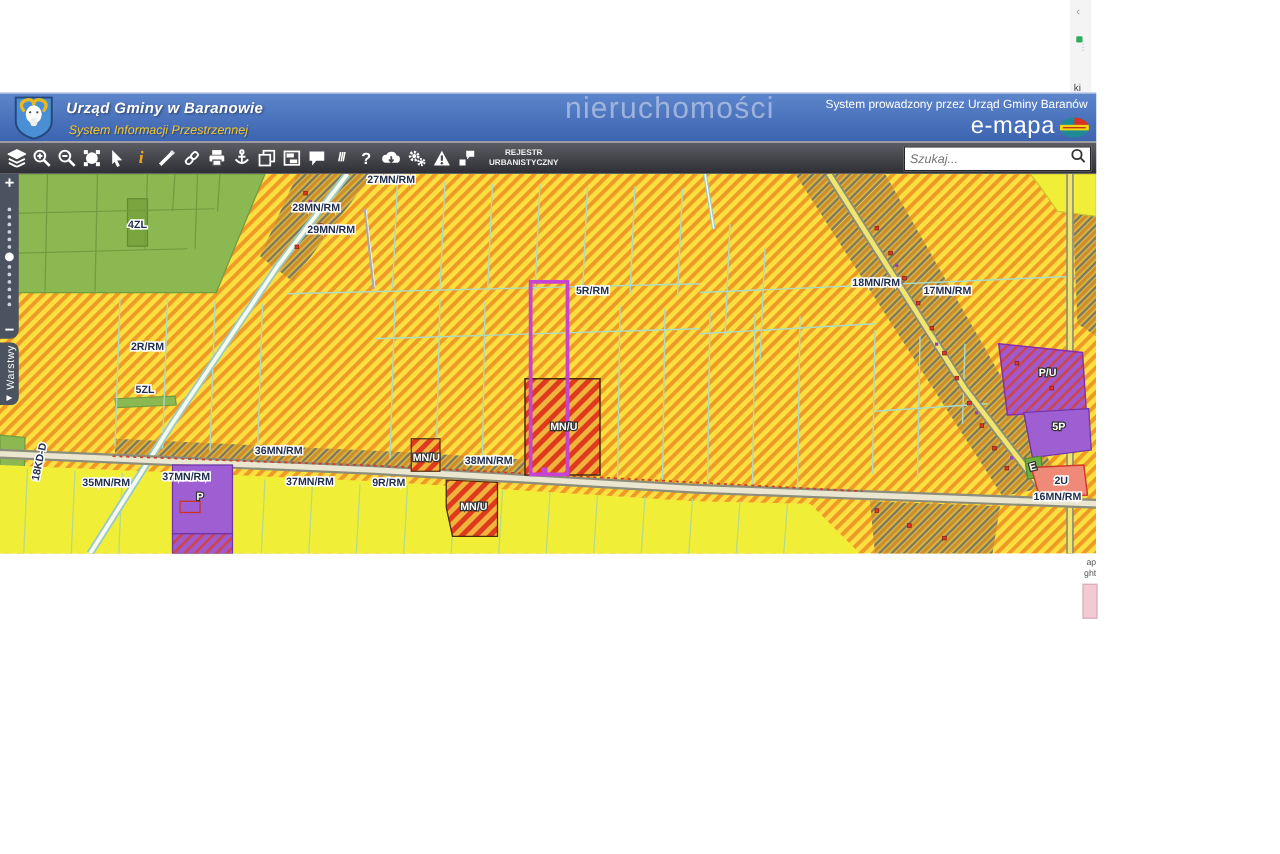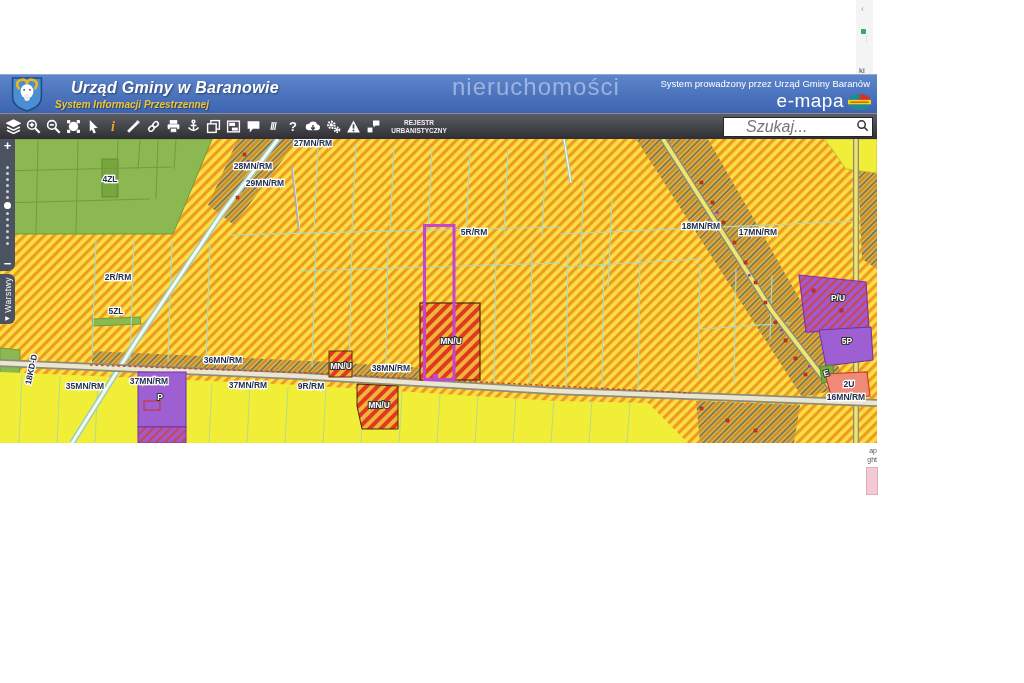--- a/index.html
+++ b/index.html
@@ -8,41 +8,41 @@
   
   .bfrag{position:absolute;left:856px;top:0;width:17px;height:74px;background:#f4f4f4;}
   .bfrag .chev{position:absolute;top:4px;left:5px;font-size:9px;color:#999;}
   .bfrag .gdot{position:absolute;top:29px;left:5px;width:5px;height:5px;background:#2fae60;border-radius:1px;}
   .bfrag .mdots{position:absolute;top:37px;left:7px;font-size:7px;color:#aaa;line-height:3px;}
   .bfrag .ki{position:absolute;top:66px;left:3px;font-size:8px;color:#444;}
   
   .hdr{position:absolute;left:0;top:74px;width:877px;height:39px;
        background:linear-gradient(#5d85cb,#3c64b0);border-top:1px solid #8fa9dc;box-sizing:border-box;}
   .crest{position:absolute;left:11px;top:2px;}
-  .htitle{position:absolute;left:71px;top:4px;color:#fff;font-size:16px;font-weight:bold;font-style:italic;
+  .htitle{position:absolute;left:53px;top:4px;color:#fff;font-size:12px;font-weight:bold;font-style:italic;
           text-shadow:1px 1px 2px rgba(0,0,0,.45);letter-spacing:.3px;}
-  .hsub{position:absolute;left:55px;top:24px;color:#f2c52e;font-size:10px;font-weight:bold;font-style:italic;
+  .hsub{position:absolute;left:55px;top:24px;color:#f2c52e;font-size:10px;font-weight:normal;font-style:italic;
         text-shadow:1px 1px 1px rgba(0,0,0,.35);}
   .wmark{position:absolute;left:452px;top:-2px;font-size:24px;color:#ccd6ee;opacity:.62;letter-spacing:1px;}
   .serwis{position:absolute;right:7px;top:3px;font-size:9.5px;color:#fff;}
   .brand{position:absolute;right:33px;top:15px;font-size:19px;font-weight:normal;color:#fff;letter-spacing:.5px;}
   .globe{position:absolute;right:5px;top:18px;}
   
   .tbar{position:absolute;left:0;top:113px;width:877px;height:26px;
         background:linear-gradient(#5c5c64,#2e2e34);border-top:1px solid #8a8a90;box-sizing:border-box;
         display:flex;align-items:center;padding-left:3px;}
   .tbi{width:20px;height:22px;display:flex;align-items:center;justify-content:center;color:#fff;flex:0 0 auto;}
   .tbi.txt{font-weight:bold;}
   .tbi .iglyph{font-family:"Liberation Serif",serif;font-style:italic;font-weight:bold;color:#f2a71f;font-size:14px;}
   .tbi .hglyph{font-size:10px;font-weight:bold;letter-spacing:-1px;}
   .tbi .qglyph{font-size:13px;font-weight:bold;}
   .reg{width:64px;margin-left:4px;font-size:6.5px;font-weight:bold;color:#eee;text-align:center;line-height:1.2;}
   .search{position:absolute;right:4px;top:3px;width:148px;height:18px;background:#fff;border:1px solid #26262a;
           display:flex;align-items:center;}
-  .search input{flex:1;border:0;outline:none;font-size:16px;font-style:italic;color:#444;padding:0 22px;
+  .search input{flex:1;border:0;outline:none;font-size:10px;font-style:italic;color:#444;padding:0 4px;
                 font-family:"Liberation Sans",sans-serif;background:transparent;min-width:0;}
   .search .mag{flex:0 0 14px;margin-right:2px;}
   
   .mapwrap{position:absolute;left:0;top:139px;width:877px;height:304px;overflow:hidden;}
   .zoombar{position:absolute;left:0;top:139px;width:15px;height:132px;background:#4b5260;
            border-radius:0 0 7px 0;color:#fff;display:flex;flex-direction:column;align-items:center;z-index:5;}
   .zplus,.zminus{font-size:13px;font-weight:bold;line-height:14px;cursor:pointer;}
   .zdots{flex:1;display:flex;flex-direction:column;align-items:center;justify-content:center;gap:3px;padding:2px 0;}
   .zdot{width:3px;height:3px;border-radius:50%;background:#cfd3da;}
   .zdot.active{width:7px;height:7px;background:#fff;}

